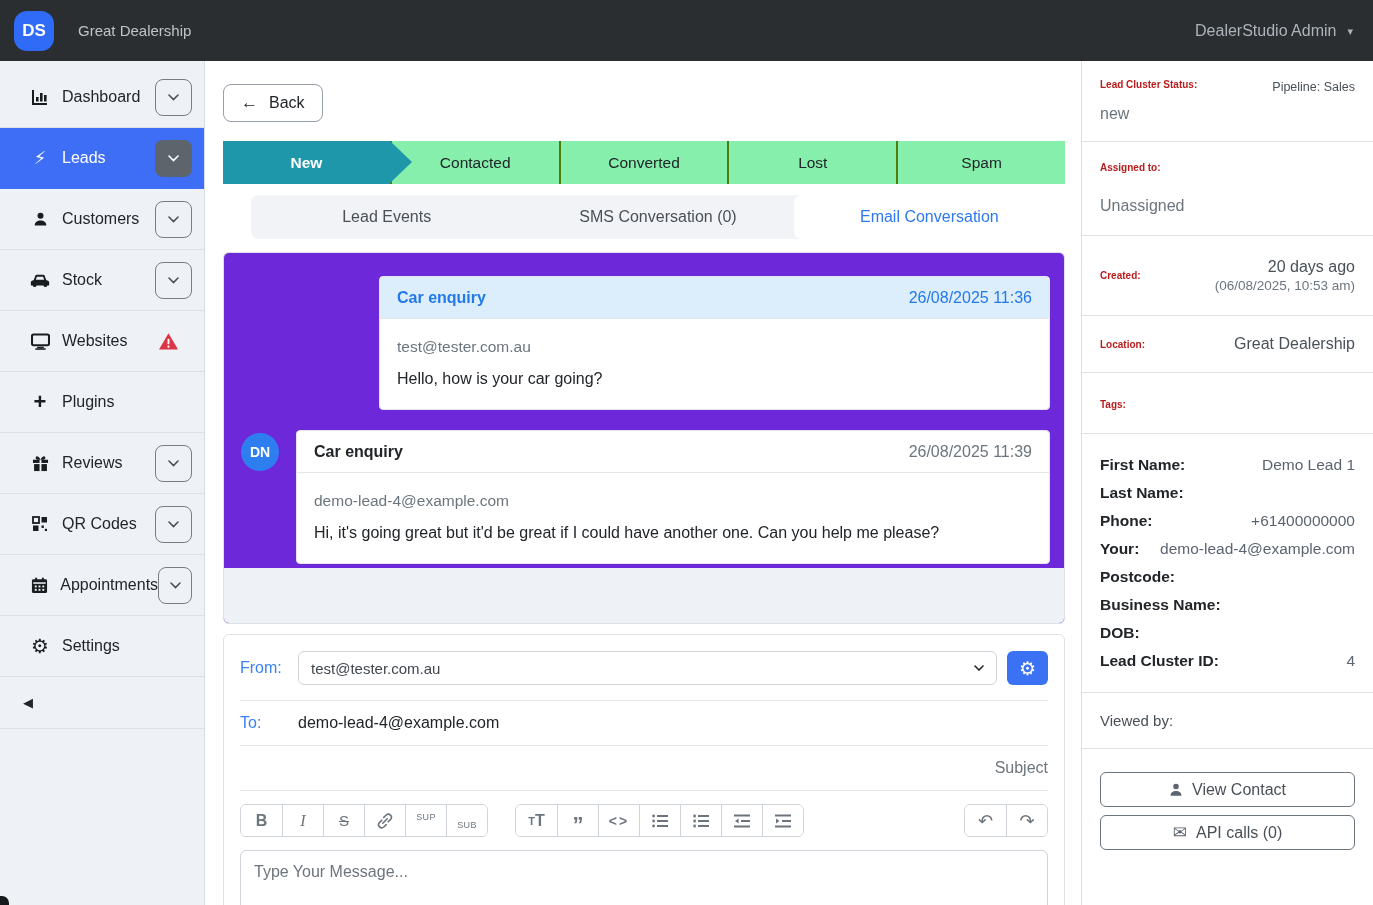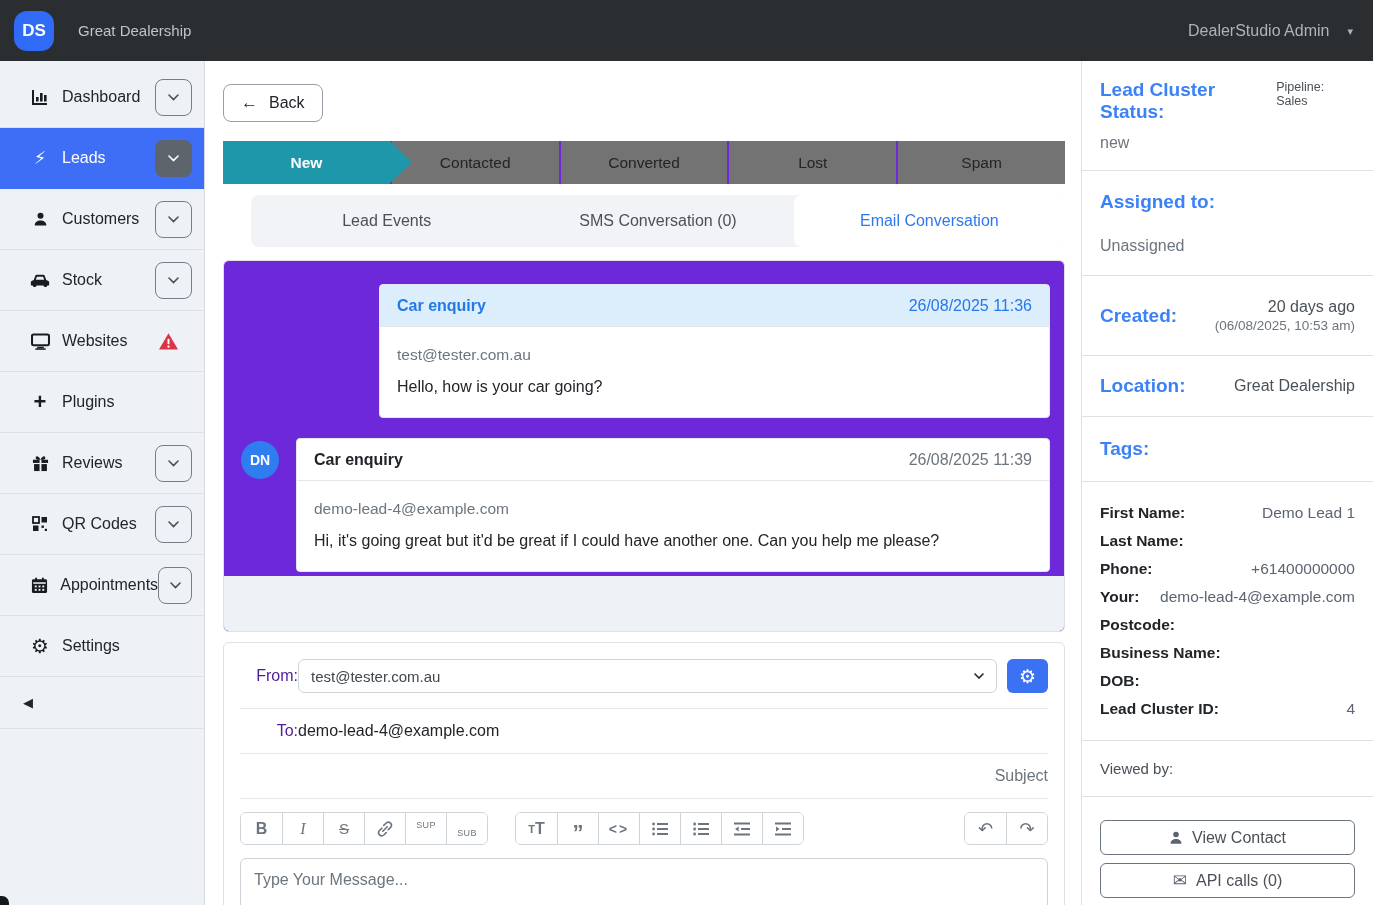--- a/index.html
+++ b/index.html
@@ -10,21 +10,21 @@
     color:#212529; font-size:16px;
   }
   svg { display:block; }
 
   
   .topbar { position:absolute; top:0; left:0; right:0; height:61px; background:#2a2e31;
     display:flex; align-items:center; padding:0 20px 0 14px; }
   .logo { width:40px; height:40px; border-radius:13px; background:#2f6bf6; color:#fff;
     font-weight:bold; font-size:17px; display:flex; align-items:center; justify-content:center; }
   .dealer-name { color:#bfc4c9; font-size:15px; margin-left:24px; }
-  .user-menu { margin-left:auto; color:#adb3ba; font-size:16px; display:flex; align-items:center; gap:18px; cursor:pointer; }
+  .user-menu { margin-left:auto; color:#adb3ba; font-size:16px; display:flex; align-items:center; gap:11px; cursor:pointer; }
   .user-menu .caret { font-size:11px; margin-top:2px; }
 
   
   .sidebar { position:absolute; top:61px; left:0; width:205px; bottom:0;
     background:#eef1f5; border-right:1px solid #d8dce1; padding-top:6px; }
   .side-item { height:61px; display:flex; align-items:center; padding:0 12px 0 30px;
     border-bottom:1px solid #dde1e6; cursor:pointer; }
   .side-item .ic { width:20px; display:flex; justify-content:center; color:#1a1d20; font-size:18px; }
   .side-label { font-size:16px; color:#21262b; margin-left:12px; }
   .chev-btn { margin-left:auto; width:37px; height:37px; border:1px solid #767d84; border-radius:8px;
@@ -39,27 +39,27 @@
   
   .main { position:absolute; top:61px; left:206px; width:875px; bottom:0; background:#fff;
     padding:23px 16px 0 17px; }
   .back-btn { display:inline-flex; align-items:center; gap:11px; padding:8px 17px;
     border:1px solid #989ea5; border-radius:8px; background:#fff; font-size:16px; color:#212529;
     margin-bottom:19px; cursor:pointer; }
   .back-btn .arr { font-size:17px; }
 
   .stages { display:flex; height:43px; }
   .stage { flex:1; display:flex; align-items:center; justify-content:center; font-size:15.5px;
-    color:#212529; background:#737373; border-left:2px solid #6d28d9; cursor:pointer; }
+    color:#212529; background:#86efac; border-left:2px solid #4d7c0f; cursor:pointer; }
   .stage:first-child { border-left:none; }
   .stage.active { background:#1e97ab; color:#fff; font-weight:bold; position:relative; z-index:2; }
   .stage.active::after { content:""; position:absolute; left:100%; top:0;
     border-top:21.5px solid transparent; border-bottom:21.5px solid transparent; border-left:22px solid #1e97ab; }
 
-  .tabs { display:flex; height:52px; background:#f1f3f6; border-radius:8px; margin-top:11px;margin-left:28px; }
+  .tabs { display:flex; height:44px; background:#f1f3f6; border-radius:8px; margin-top:11px;margin-left:28px; }
   .tab { flex:1; display:flex; align-items:center; justify-content:center; font-size:16px;
     color:#495057; cursor:pointer; }
   .tab.active { background:#fff; color:#2d78f0; border-radius:8px; }
 
   .conv-card { margin-top:13px; border:1px solid #dee2e6; border-radius:6px; background:#6d28d9;
     height:372px; position:relative; overflow:hidden; }
   .msg-out { margin:23px 14px 0 155px; }
   .msg-in { margin:20px 14px 0 17px; display:flex; }
   .avatar { width:38px; height:38px; border-radius:50%; background:#2e7ef0; color:#fff;
     font-size:14px; font-weight:bold; display:flex; align-items:center; justify-content:center;
@@ -72,21 +72,21 @@
   .msg-date { font-size:16px; color:#6c757d; }
   .msg-out .msg-title, .msg-out .msg-date { color:#2479e9; }
   .msg-body { padding:19px 17px 21px; }
   .msg-sender { color:#6c757d; font-size:15.5px; margin-bottom:14px; }
   .msg-text { color:#212529; font-size:16px; }
   .conv-footer { position:absolute; bottom:0; left:0; right:0; height:55px; background:#eef2f7; }
 
   .compose-card { margin-top:10px; border:1px solid #dee2e6; border-radius:6px; background:#fff;
     padding:16px 16px 0; height:400px; overflow:hidden; }
   .c-row { display:flex; align-items:center; }
-  .c-lbl { font-size:16px; color:#4c1d95; width:58px; flex-shrink:0;text-align:right; }
+  .c-lbl { font-size:16px; color:#3b82f6; width:58px; flex-shrink:0; }
   .from-row { padding-bottom:15px; border-bottom:1px solid #e6e9ec; }
   .from-select { flex:1; height:34px; border:1px solid #ced4da; border-radius:6px;
     display:flex; align-items:center; padding:0 12px; font-size:15px; color:#40474e; cursor:pointer; background:#fff; }
   .from-select .sel-caret { margin-left:auto; color:#212529; }
   .gear-btn { width:41px; height:34px; margin-left:10px; background:#3b71f3; border:none; border-radius:6px;
     color:#fff; display:flex; align-items:center; justify-content:center; font-size:19px; cursor:pointer; }
   .to-row { padding:13px 0; border-bottom:1px solid #e6e9ec; }
   .to-value { font-size:16px; color:#212529; }
   .subject-input { display:block; width:100%; border:none; outline:none; font-size:16px; color:#495057;
     padding:13px 0; border-bottom:1px solid #e6e9ec;text-align:right; }
@@ -109,21 +109,21 @@
   .tbtn .uglyph { font-size:18px; }
   .message-area { display:block; margin-top:13px; width:100%; height:120px; border:1px solid #ced4da;
     border-radius:6px; padding:12px 13px; font-size:16px; color:#495057; resize:none; outline:none;
     font-family:inherit; }
   .message-area::placeholder { color:#6c757d; }
 
   
   .rpanel { position:absolute; top:61px; right:0; width:292px; bottom:0; background:#fff;
     border-left:1px solid #dee2e6; overflow:hidden; }
   .rp-sec { padding:18px; border-bottom:1px solid #dee2e6; }
-  .rp-bold { font-weight:bold; font-size:19px; color:#3b82f6; }
+  .rp-bold { font-weight:bold; font-size:10px; color:#b91c1c; }
   .rp-val { color:#6c757d; font-size:16px; }
   .sec-status .head { display:flex; justify-content:space-between; align-items:flex-start; }
   .pipeline { font-size:12.5px; color:#495057; margin-top:1px; }
   .sec-status .rp-val { margin-top:11px; }
   .sec-assigned { padding:20px 18px; }
   .sec-assigned .rp-val { margin-top:24px; }
   .sec-created { padding:22px 18px; display:flex; justify-content:space-between; align-items:center; }
   .created-col { text-align:right; }
   .created-rel { font-size:16px; color:#495057; }
   .created-exact { font-size:13.5px; color:#6c757d; margin-top:2px; }

